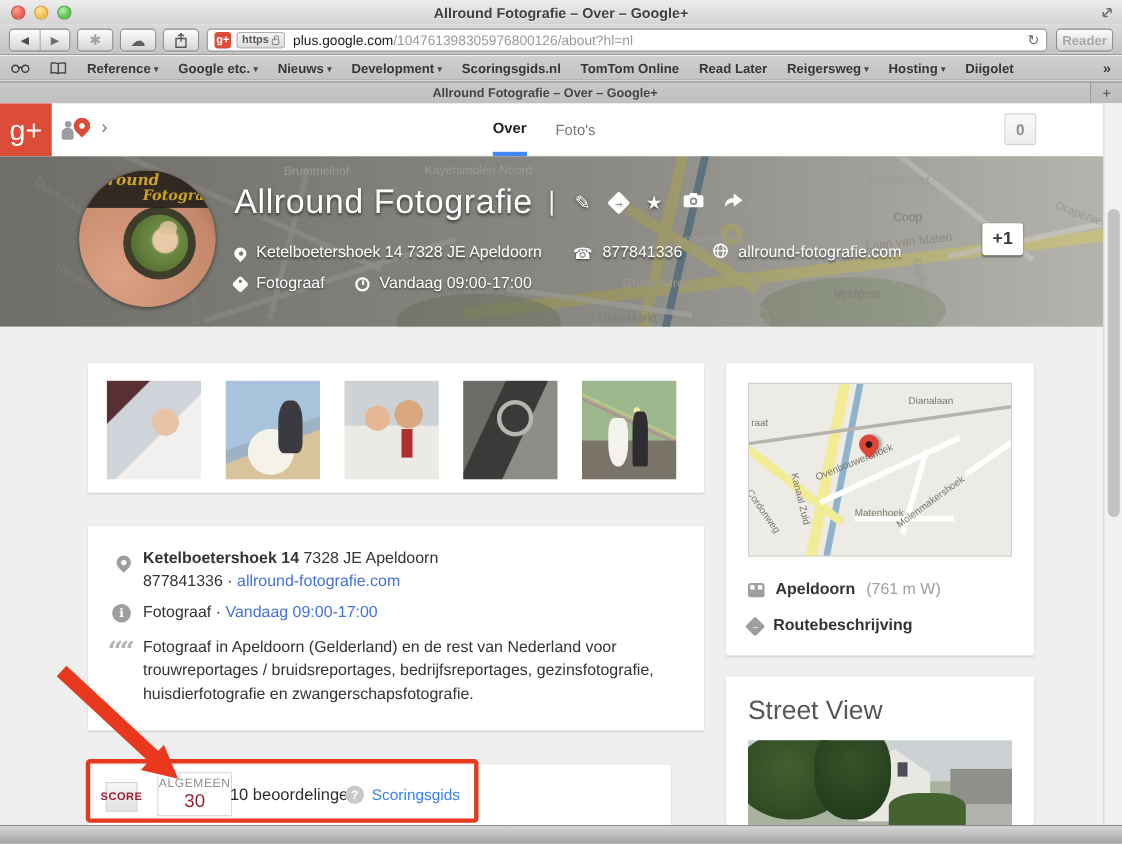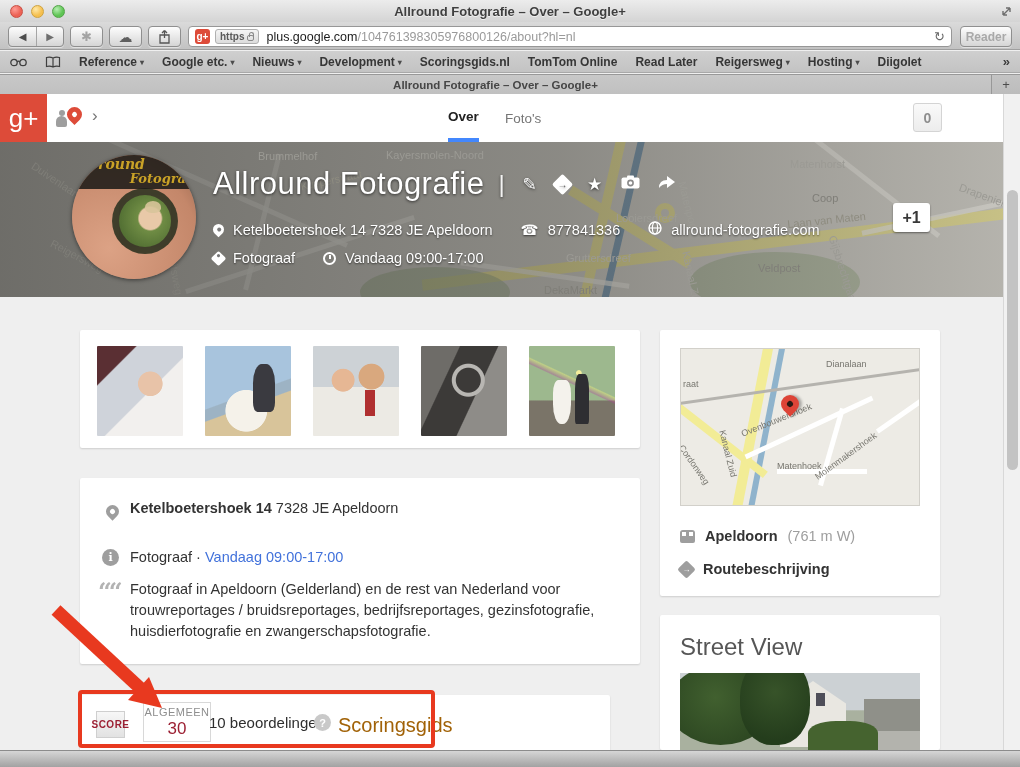--- a/index.html
+++ b/index.html
@@ -178,21 +178,21 @@
     background:linear-gradient(#f7f7f7,#e2e2e2); border:1px solid #cfcfcf;
     display:flex; align-items:center; justify-content:center;
     font-size:10px; font-weight:700; color:#9c2033; letter-spacing:.5px; }
   .score-valbox { position:absolute; left:63px; top:7px; width:68px; height:40px; background:#fff; border:1px solid #d8d8d8;
     display:flex; flex-direction:column; align-items:center; }
   .score-alg { font-size:11px; color:#8e8e8e; letter-spacing:.5px; margin-top:3px; }
   .score-num { font-size:17px; color:#9c2033; margin-top:1px; }
   .score-reviews { position:absolute; left:129px; top:19px; font-size:15px; color:#2e2e2e; }
   .qmark { position:absolute; left:234px; top:19px; width:17px; height:17px; border-radius:50%; background:#c9c9c9;
     color:#fff; font-size:11px; font-weight:700; display:flex; align-items:center; justify-content:center; }
-  .score-guide { position:absolute; left:258px; top:19px; font-size:20px; color:#a16207; }
+  .score-guide { position:absolute; left:258px; top:19px; font-size:14px; color:#3b82f6; }
 
   
   .card-map { left:660px; top:330px; width:280px; height:266px; }
   .mini-map { position:absolute; left:20px; top:18px; width:240px; height:158px; overflow:hidden;
     background:#edebe5; border:1px solid #d2d0ca; }
   .mm-label { position:absolute; font-size:9px; color:#77766f; white-space:nowrap; }
   .mm-pin { position:absolute; left:100px; top:46px; width:18px; height:18px; background:#dd4437;
     border-radius:50% 50% 50% 0; transform:rotate(-45deg); box-shadow:2px 2px 3px rgba(0,0,0,.3); }
   .mm-pin::after { content:""; position:absolute; left:6px; top:6px; width:6px; height:6px; background:#2a1a14; border-radius:50%; }
   .city-row { position:absolute; left:20px; top:198px; display:flex; align-items:center; gap:10px; font-size:14.5px; }
@@ -442,20 +442,25 @@
     <div class="thumb thumb3"></div>
     <div class="thumb thumb4"></div>
     <div class="thumb thumb5"></div>
   </div>
 
   <div class="card card-info">
     <span class="g-pin"></span>
     <div class="info-line1">
       <b>Ketelboetershoek 14</b><span> 7328 JE Apeldoorn</span>
     </div>
+    <div class="info-line2">
+      <span>877841336</span>
+      <span>·</span>
+      <a class="glink">allround-fotografie.com</a>
+    </div>
     <span class="g-info">i</span>
     <div class="info-line3">
       <span>Fotograaf</span>
       <span>·</span>
       <a class="glink">Vandaag 09:00-17:00</a>
     </div>
     <span class="g-quote">““</span>
     <div class="info-desc">Fotograaf in Apeldoorn (Gelderland) en de rest van Nederland voor trouwreportages / bruidsreportages, bedrijfsreportages, gezinsfotografie, huisdierfotografie en zwangerschapsfotografie.</div>
   </div>
 

